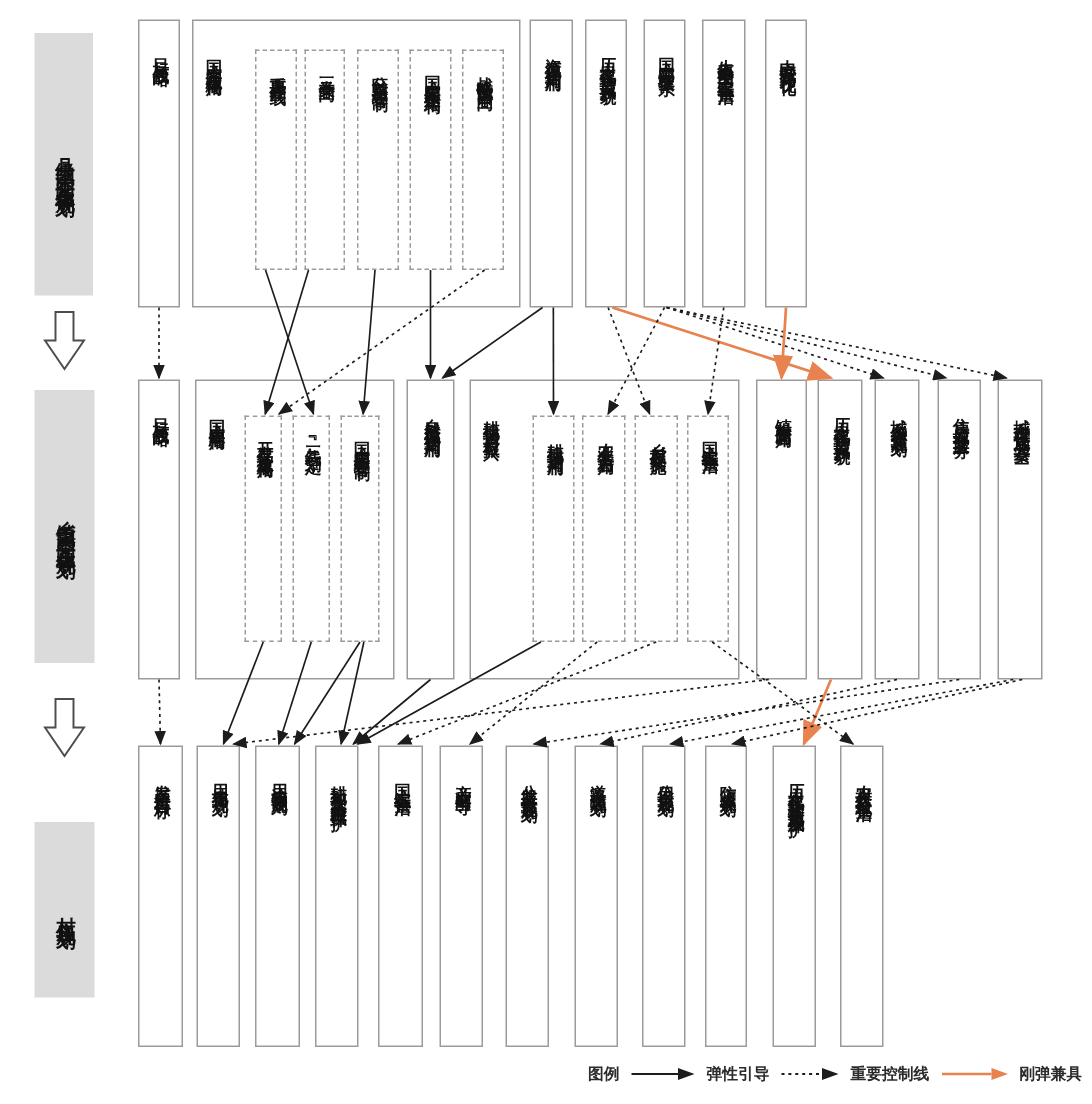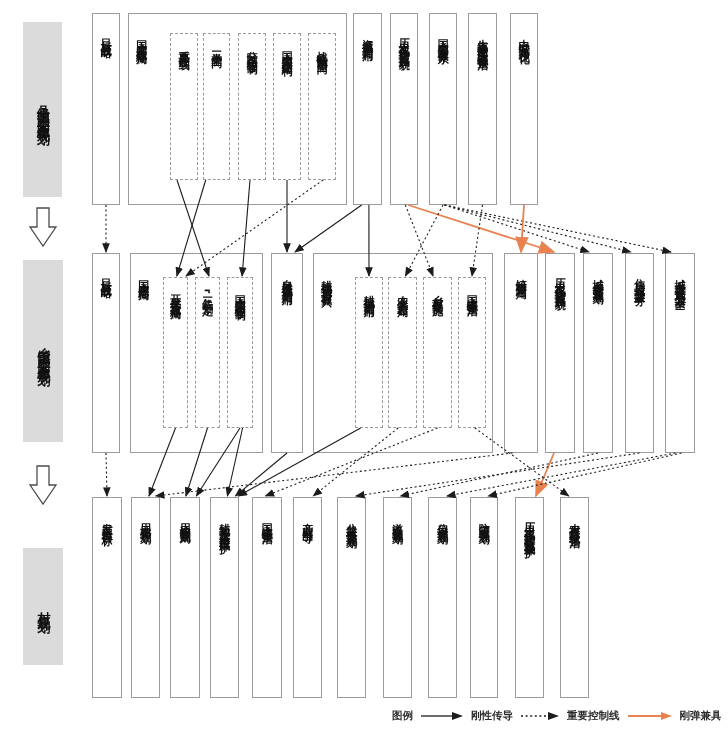--- a/index.html
+++ b/index.html
@@ -211,21 +211,21 @@
         <line x1="681.5" y1="453.0" x2="488.2" y2="496.0" class="edge-elastic" marker-end="url(#mk-black)"></line>
       </g>
   </svg>
 
   <div id="legend">
     <span>图例</span>
     <svg width="44" height="10">
       <line x1="1" y1="5" x2="32" y2="5" stroke="#1c1c1c" stroke-width="1.3"></line>
       <polygon points="32,1 43,5 32,9" fill="#1c1c1c"></polygon>
     </svg>
-    <span>刚性传导</span>
+    <span>弹性引导</span>
     <svg width="40" height="10">
       <line x1="1" y1="5" x2="28" y2="5" stroke="#1c1c1c" stroke-width="1.3" stroke-dasharray="2 2.6"></line>
       <polygon points="28,1 39,5 28,9" fill="#1c1c1c"></polygon>
     </svg>
     <span>重要控制线</span>
     <svg width="46" height="10">
       <line x1="1" y1="5" x2="34" y2="5" stroke="#e8824e" stroke-width="1.8"></line>
       <polygon points="34,1 45,5 34,9" fill="#e8824e"></polygon>
     </svg>
     <span>刚弹兼具的传导</span>

